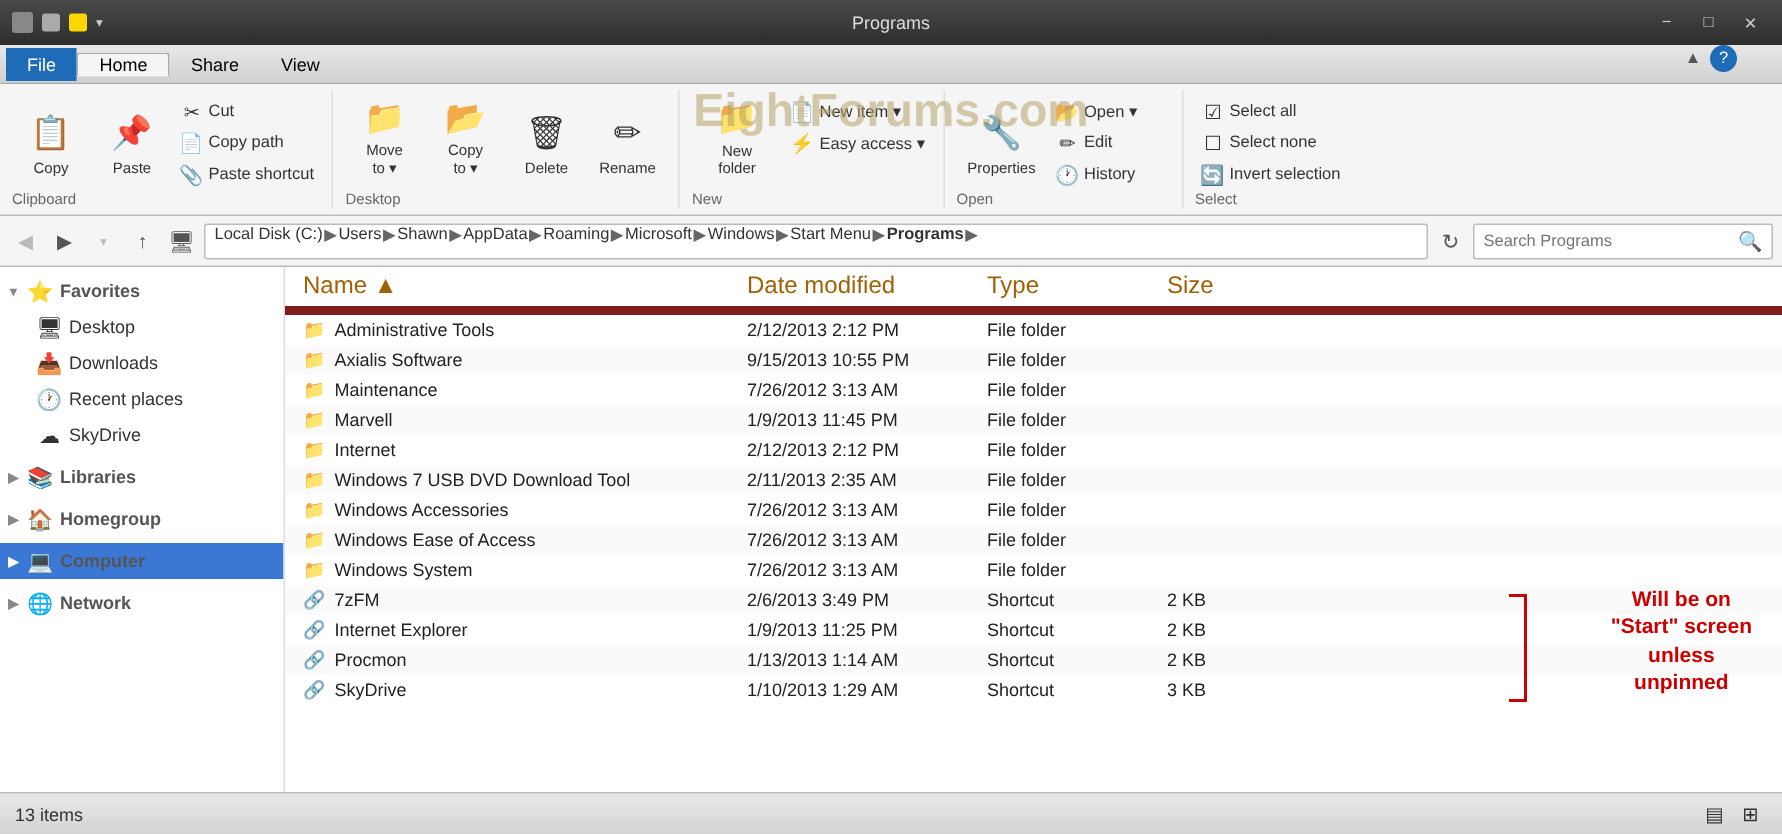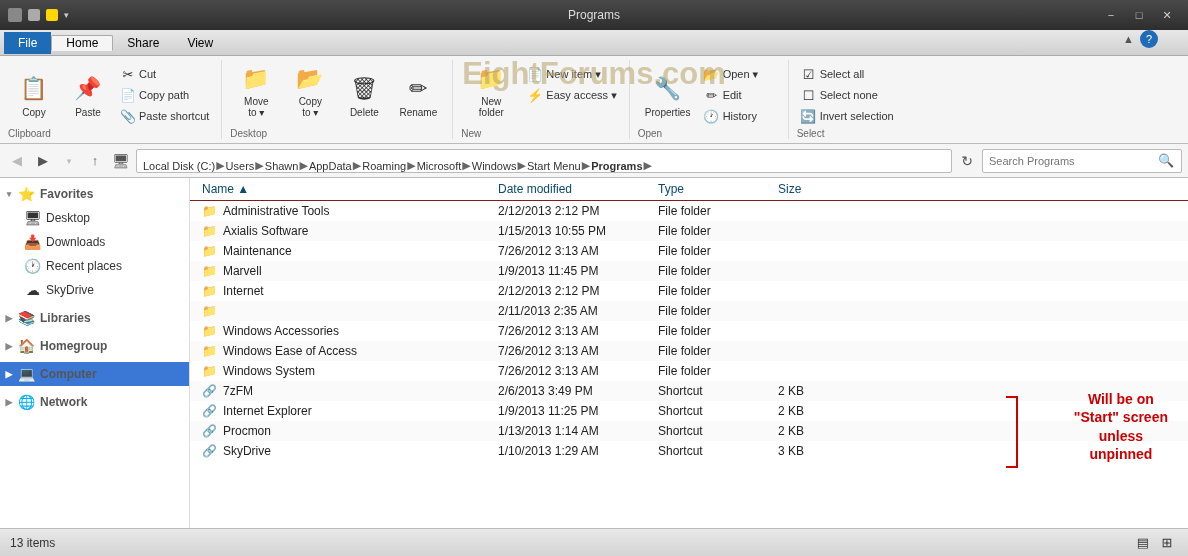--- a/index.html
+++ b/index.html
@@ -150,21 +150,21 @@
       border-radius: 2px; cursor: pointer; font-size: 13px; color: #555;
       border: 1px solid transparent;
     }
     .addr-nav-btn.disabled { color: #bbb; cursor: default; }
     .addr-path {
       flex: 1;
       background: #fff;
       border: 1px solid #bbb;
       height: 24px;
       display: flex;
-      align-items: flex-end;
+      align-items: flex-start;
       padding: 0 6px;
       font-size: 11px;
       color: #333;
       border-radius: 2px;
     }
     .addr-path-sep { color: #666; margin: 0 1px; }
     .search-box {
       width: 200px;
       height: 24px;
       border: 1px solid #bbb;
@@ -208,24 +208,24 @@
       padding: 3px 4px;
     }
     .sidebar-item-icon { width: 18px; height: 18px; display: flex; align-items: center; justify-content: center; font-size: 14px; flex-shrink: 0; }
     .sidebar-arrow { width: 10px; display: flex; align-items: center; justify-content: center; font-size: 9px; color: #888; }
     .sidebar-item.active .sidebar-item-icon { color: #fff; }
     .sidebar-item.active .sidebar-arrow { color: #fff; }
     .file-list-header {
       display: flex;
       align-items: center;
       background: #fff;
-      border-bottom: 1px solid #7f1d1d;
+      border-bottom: 6px solid #7f1d1d;
       padding: 2px 0;
-      font-size: 12px;
-      color: #0c4a6e;
+      font-size: 16px;
+      color: #a16207;
       position: sticky; top: 0; z-index: 1;
     }
     .col-name { width: 300px; padding: 2px 12px; }
     .col-date { width: 160px; padding: 2px 8px; }
     .col-type { width: 120px; padding: 2px 8px; }
     .col-size { width: 80px; padding: 2px 8px; }
     .file-row {
       display: flex;
       align-items: center;
       padding: 1px 0;
@@ -523,21 +523,21 @@
       <div class="col-type">File folder</div>
       <div class="col-size"></div>
     </div>
           <div class="file-row">
       <div class="col-name">
         <div class="file-name">
           <span>📁</span>
           <span>Axialis Software</span>
         </div>
       </div>
-      <div class="col-date">1/15/2013 10:55 PM</div>
+      <div class="col-date">9/15/2013 10:55 PM</div>
       <div class="col-type">File folder</div>
       <div class="col-size"></div>
     </div>
           <div class="file-row">
       <div class="col-name">
         <div class="file-name">
           <span>📁</span>
           <span>Maintenance</span>
         </div>
       </div>
@@ -564,20 +564,21 @@
         </div>
       </div>
       <div class="col-date">2/12/2013 2:12 PM</div>
       <div class="col-type">File folder</div>
       <div class="col-size"></div>
     </div>
           <div class="file-row">
       <div class="col-name">
         <div class="file-name">
           <span>📁</span>
+          <span>Windows 7 USB DVD Download Tool</span>
         </div>
       </div>
       <div class="col-date">2/11/2013 2:35 AM</div>
       <div class="col-type">File folder</div>
       <div class="col-size"></div>
     </div>
           <div class="file-row">
       <div class="col-name">
         <div class="file-name">
           <span>📁</span>

